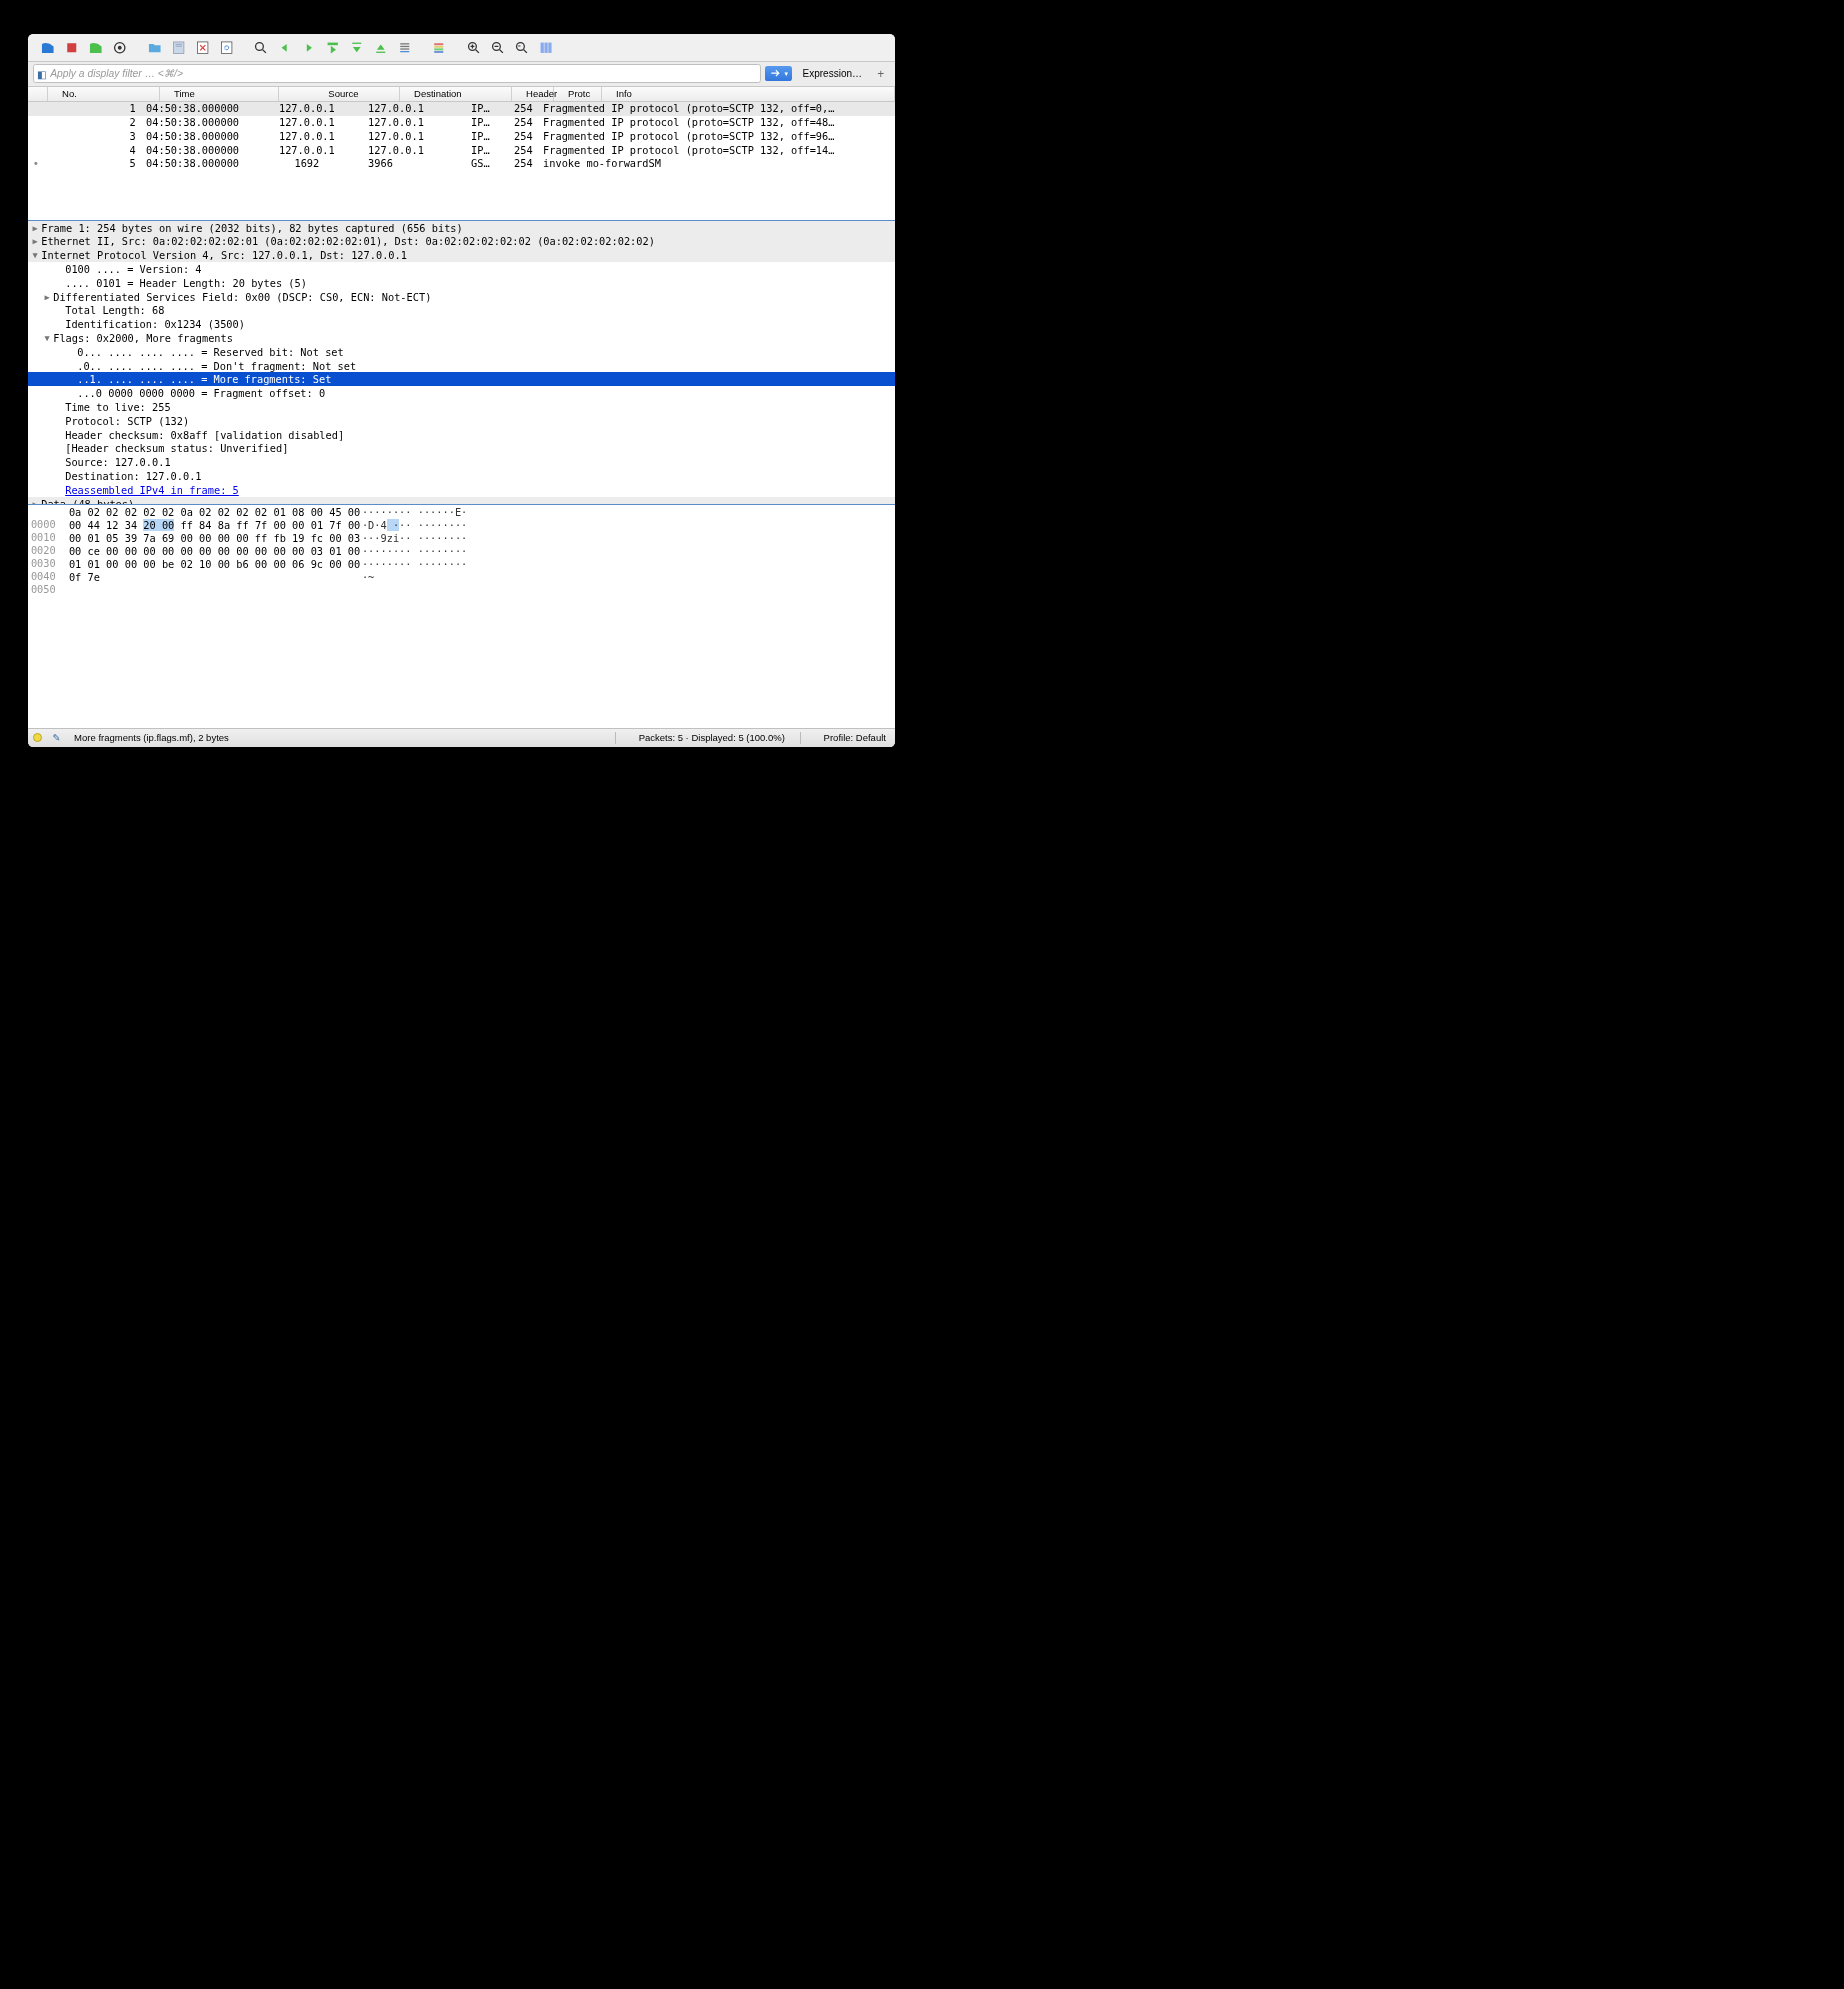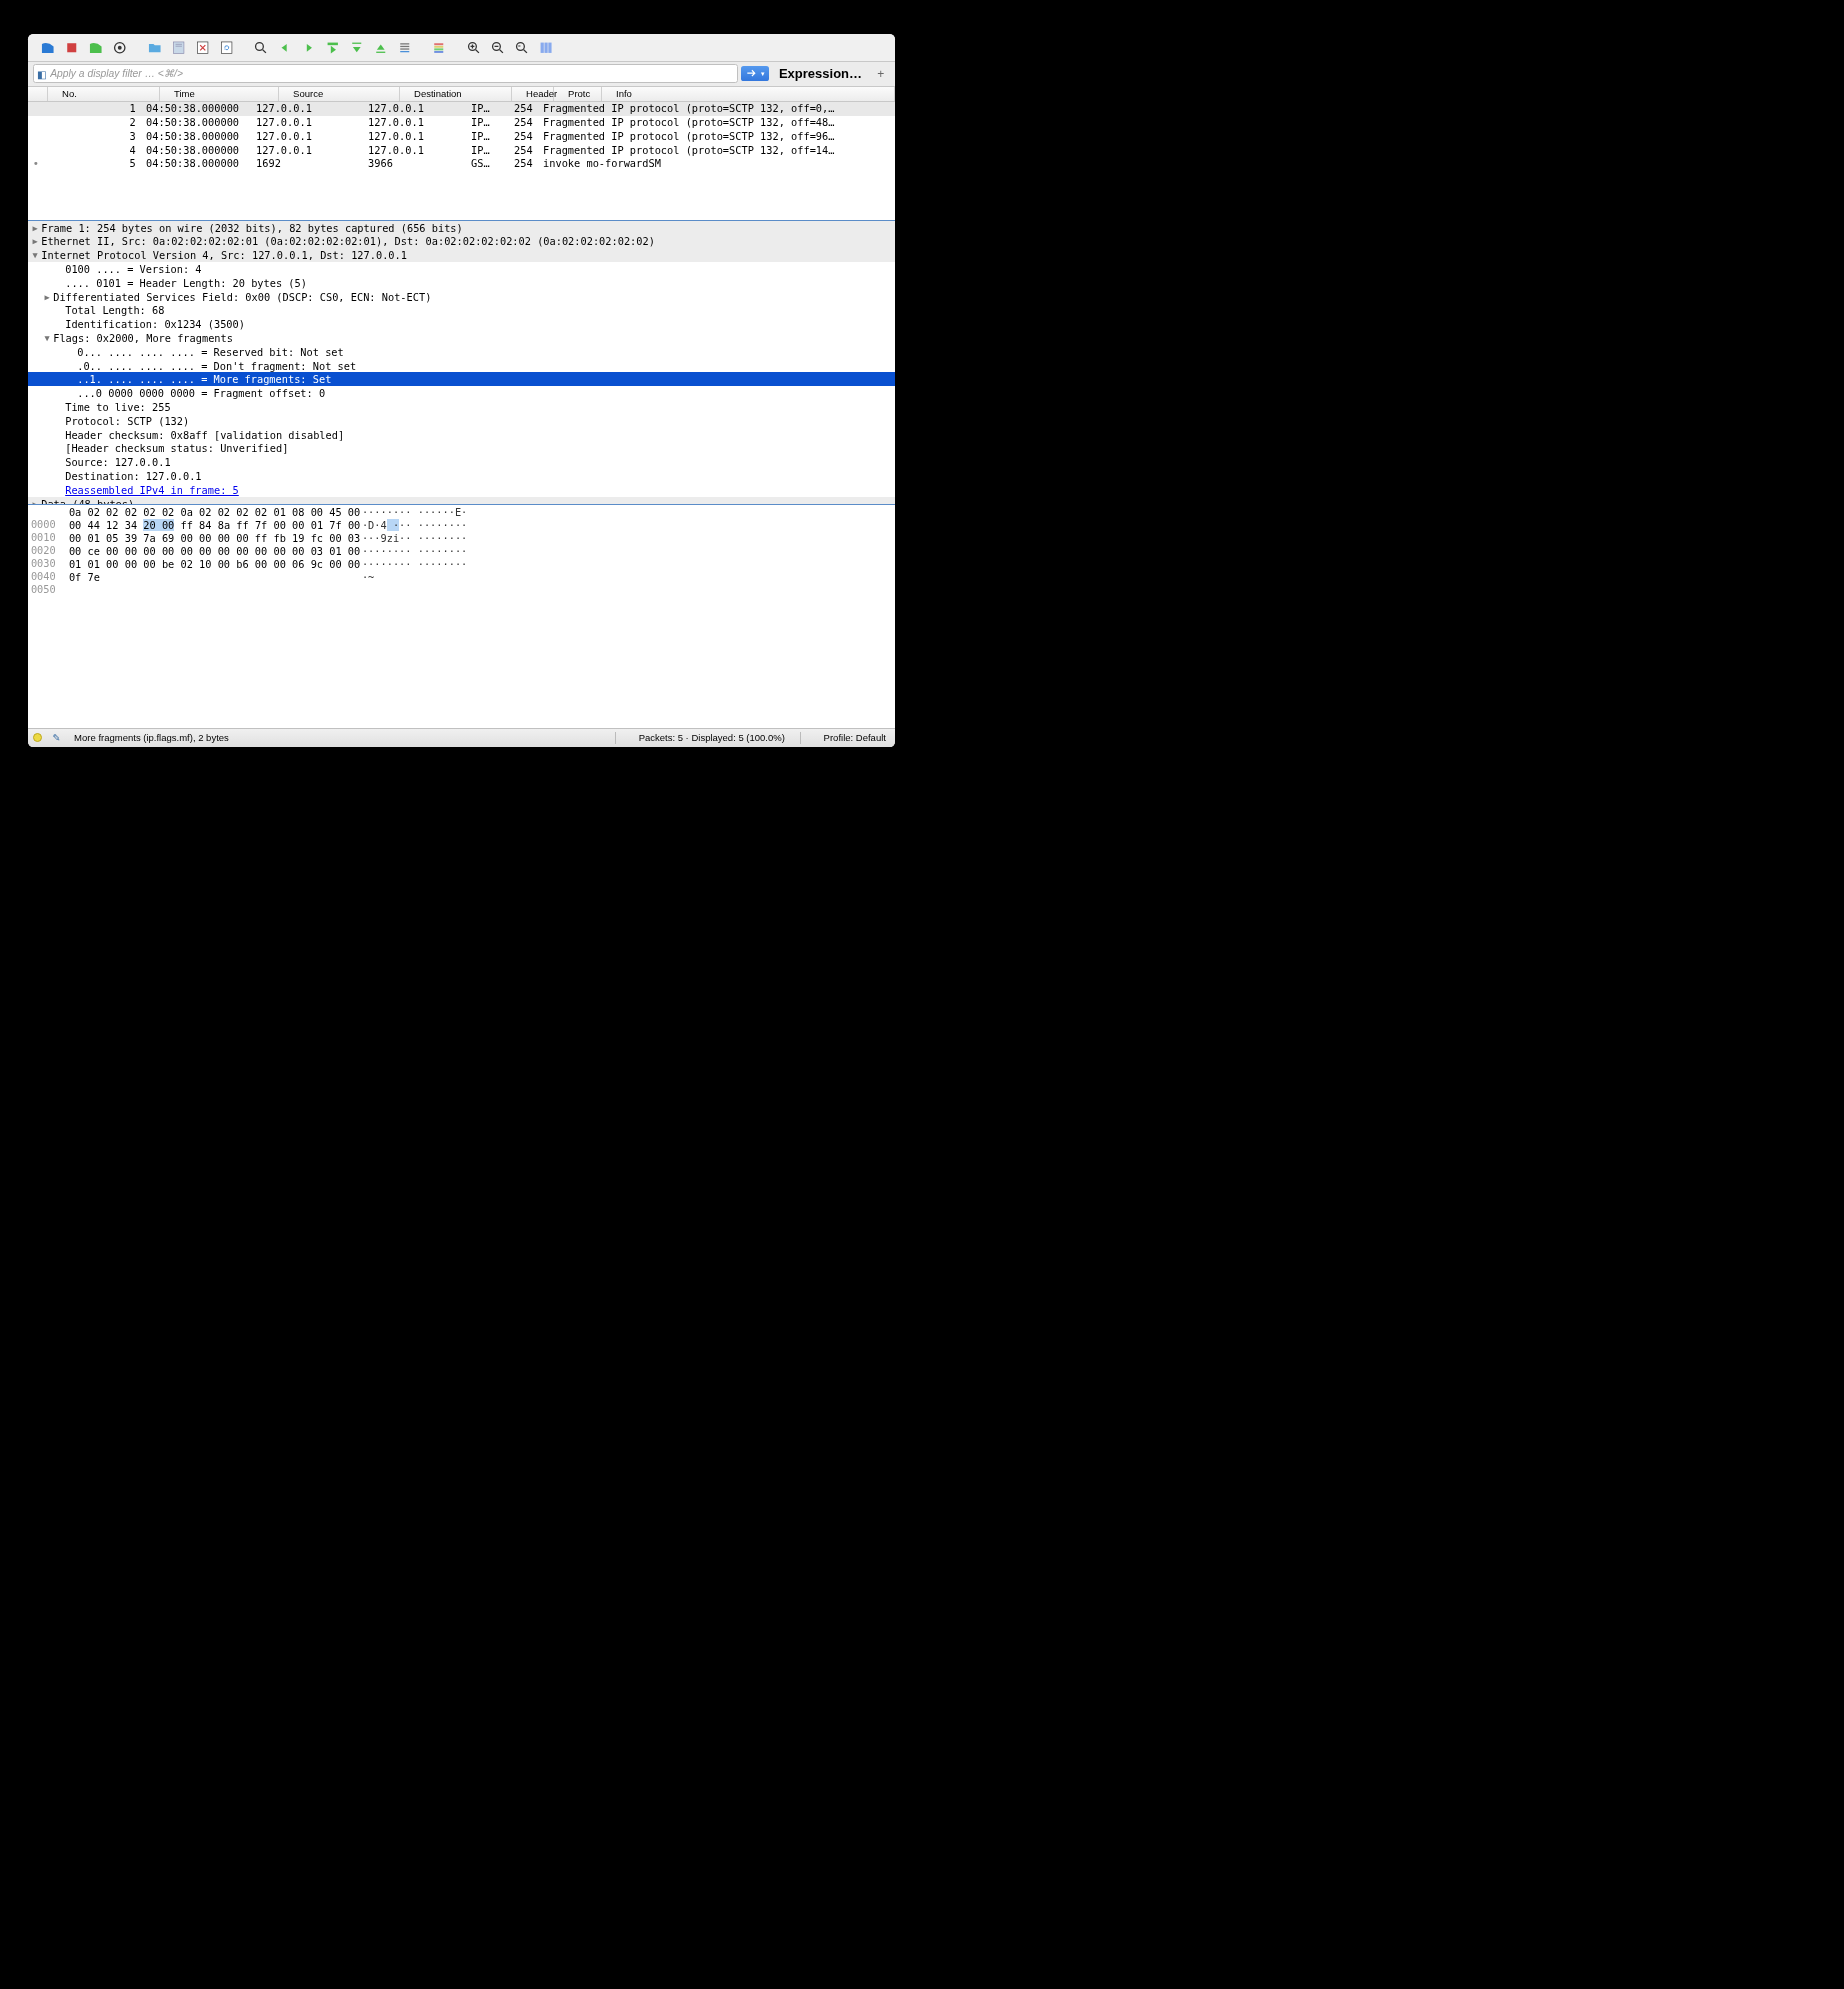--- a/index.html
+++ b/index.html
@@ -64,38 +64,38 @@
   background: #fff;
   border: 0.9px solid #c0c0c0;
   border-radius: 2.6px;
   height: 19px;
   padding: 0 3.4px;
 }
 .filter-input input { border: none; outline: none; flex: 1; font-size: 10.3px; background: transparent; font-style: italic; color: #999; }
 .filter-input input::placeholder { color: #999; }
 .bookmark-icon { margin-right: 3.4px; color: #3a6ea5; }
 .dropdown-btn { background: linear-gradient(#5599ee, #3377dd); border-radius: 2.6px; width: 27.5px; height: 15.5px; display: flex; align-items: center; justify-content: center; }
-.expr-btn { padding: 1.7px 6.9px; font-size: 13px; font-weight: bold; }
+.expr-btn { padding: 1.7px 6.9px; font-size: 10px; }
 .plus-btn { width: 17px; text-align: center; font-size: 12px; color: #666; }
 .packet-list {
   background: #fff;
   height: 133px;
   overflow: auto;
   font-family: "Menlo", "Consolas", monospace;
   font-size: 10.3px;
 }
 .pl-header { display: flex; background: linear-gradient(#fbfbfb, #ececec); border-bottom: 0.9px solid #c8c8c8; height: 15.5px; font-family: -apple-system, sans-serif; font-size: 9.5px; }
 .pl-header > div { padding: 1.7px 5.2px; border-right: 0.9px solid #d0d0d0; margin-left: 9px; }
 .pl-row { display: flex; height: 13.8px; white-space: nowrap; }
 .pl-row.selected { background: #e8e8e8; }
 .pl-row > div { padding: 0 5.2px; overflow: hidden; text-overflow: ellipsis; }
 .col-dot { width: 10.3px; flex-shrink: 0; text-align: center; color: #888; }
 .col-no { width: 103px; text-align: right; }
 .col-time { width: 110px; }
-.col-src { width: 112px; }
+.col-src { width: 112px; text-align: center; }
 .col-dst { width: 103px; }
 .col-proto { width: 33px; }
 .col-len { width: 39px; text-align: right; }
 .col-info { flex: 1; }
 .packet-details {
   background: #fff;
   border-top: 0.9px solid #5a8cc8;
   height: 284px;
   overflow: auto;
   font-family: "Menlo", "Consolas", monospace;

